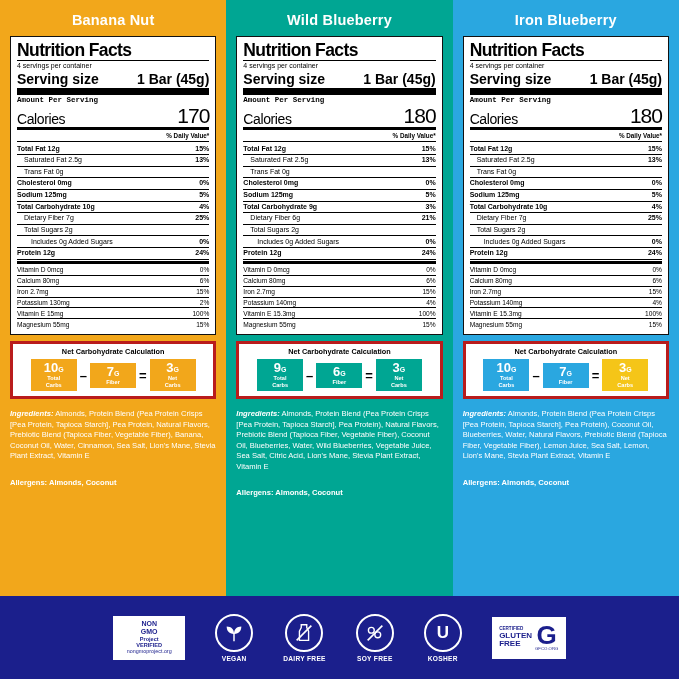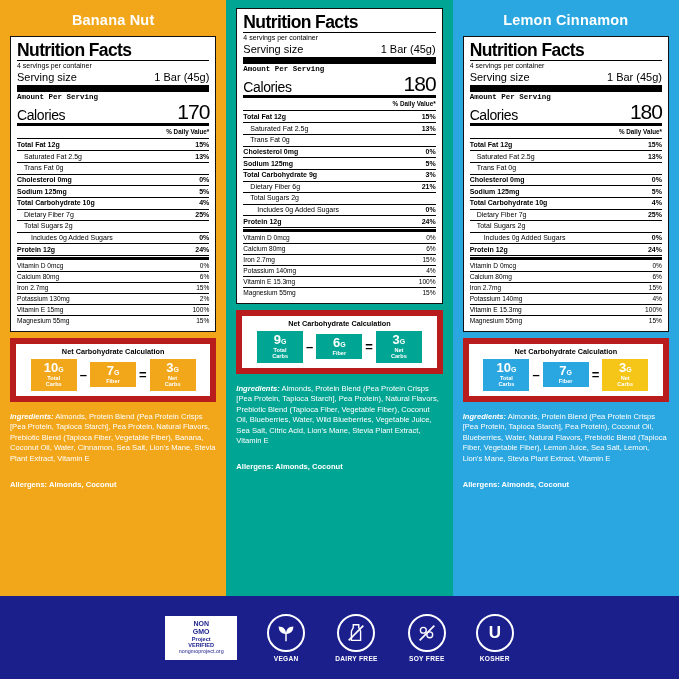--- a/index.html
+++ b/index.html
@@ -40,42 +40,42 @@
     font-size: 17.5px;
     letter-spacing: -0.6px;
     line-height: 1.05;
     margin-bottom: 1px;
   }
   .rule-thin { border-bottom: 1px solid #000; margin: 1px 0; }
   .rule-med { border-bottom: 3px solid #000; margin: 1px 0; }
   .rule-thick { border-bottom: 7px solid #000; margin: 1px 0; }
 
   .servings { font-size: 7px; }
-  .serving-size { display: flex; justify-content: space-between; font-weight: normal; font-size: 11px; }
+  .serving-size { display: flex; justify-content: space-between; font-weight: bold; font-size: 14px; }
 
   .amt { font-weight: bold; font-size: 7.5px; margin-top: 1px; font-family: Liberation Mono, monospace; }
   .cal-row { display: flex; align-items: flex-end; justify-content: space-between; line-height: 1; }
   .cal-label { font-weight: normal; font-size: 14px; letter-spacing: -0.4px; }
   .cal-value { font-weight: normal; font-size: 21px; letter-spacing: -1px; }
 
   .dv-head { text-align: right; font-weight: bold; font-size: 6.3px; padding: 1px 0; }
 
   .row { display: flex; justify-content: space-between; padding: 1.2px 0; border-bottom: 1px solid #000; }
   .row.nb { border-bottom: none; }
   .row .nm { }
   .row .pc { font-weight: bold; }
   .b { font-weight: bold; }
   .ind1 { padding-left: 7px; }
   .ind2 { padding-left: 14px; }
 
   .vit .row { font-size: 6.6px; padding: 1.1px 0; }
 
   .netcarb {
     background: #ffffff;
-    border: 6px solid #b91c1c;
+    border: 3px solid #b91c1c;
     margin-top: 6px;
     padding: 3px 4px 5px 4px;
     text-align: center;
   }
   .netcarb-title { font-weight: bold; font-size: 7.3px; color: #000; margin-bottom: 3px; }
   .nc-row { display: flex; align-items: center; justify-content: center; gap: 3px; }
   .nc-box { width: 46px; padding: 2px 0 3px 0; color: #fff; }
   .nc-box .v { font-weight: bold; font-size: 13px; line-height: 1; }
   .nc-box .v small { font-size: 7px; }
   .nc-box .lab { font-size: 5.6px; font-weight: bold; line-height: 1.15; margin-top: 1px; }
@@ -232,20 +232,21 @@
 
       <div class="ing">
         <span class="hd">Ingredients:</span><span> Almonds, Protein Blend (Pea Protein Crisps [Pea Protein, Tapioca Starch], Pea Protein, Natural Flavors, Prebiotic Blend (Tapioca Fiber, Vegetable Fiber), Banana, Coconut Oil, Water, Cinnamon, Sea Salt, Lion's Mane, Stevia Plant Extract, Vitamin E</span>
       </div>
       <div class="alg">
         <span>Allergens:</span><span> Almonds, Coconut</span>
       </div>
     </div>
 
     <div class="panel p1">
+      <div class="flavor">Wild Blueberry</div>
       <div class="nf">
         <div class="nf-title">Nutrition Facts</div>
         <div class="rule-thin"></div>
         <div class="servings">4 servings per container</div>
         <div class="serving-size">
           <span>Serving size</span>
           <span>1 Bar (45g)</span>
         </div>
         <div class="rule-thick"></div>
         <div class="amt">Amount Per Serving</div>
@@ -349,21 +350,21 @@
 
       <div class="ing">
         <span class="hd">Ingredients:</span><span> Almonds, Protein Blend (Pea Protein Crisps [Pea Protein, Tapioca Starch], Pea Protein), Natural Flavors, Prebiotic Blend (Tapioca Fiber, Vegetable Fiber), Coconut Oil, Blueberries, Water, Wild Blueberries, Vegetable Juice, Sea Salt, Citric Acid, Lion's Mane, Stevia Plant Extract, Vitamin E</span>
       </div>
       <div class="alg">
         <span>Allergens:</span><span> Almonds, Coconut</span>
       </div>
     </div>
 
     <div class="panel p2">
-      <div class="flavor">Lemon Cinnamon</div>
+      <div class="flavor">Iron Blueberry</div>
       <div class="nf">
         <div class="nf-title">Nutrition Facts</div>
         <div class="rule-thin"></div>
         <div class="servings">4 servings per container</div>
         <div class="serving-size">
           <span>Serving size</span>
           <span>1 Bar (45g)</span>
         </div>
         <div class="rule-thick"></div>
         <div class="amt">Amount Per Serving</div>
@@ -519,15 +520,28 @@
       <div class="cap">SOY FREE</div>
     </div>
 
     <div class="badge">
       <div class="circle">
         <span style="font-size:17px;font-weight:bold;color:#fff">U</span>
       </div>
       <div class="cap">KOSHER</div>
     </div>
 
+    <div class="badge">
+      <div class="gf">
+        <div>
+          <div style="font-size:4.6px">CERTIFIED</div>
+          <div style="font-size:8px">GLUTEN</div>
+          <div style="font-size:8px">FREE</div>
+        </div>
+        <div style="text-align:center">
+          <div class="gbig">G</div>
+          <div class="gsub">GFCO.ORG</div>
+        </div>
+      </div>
+    </div>
 
   </div>
 </div>
 
 </body></html>

